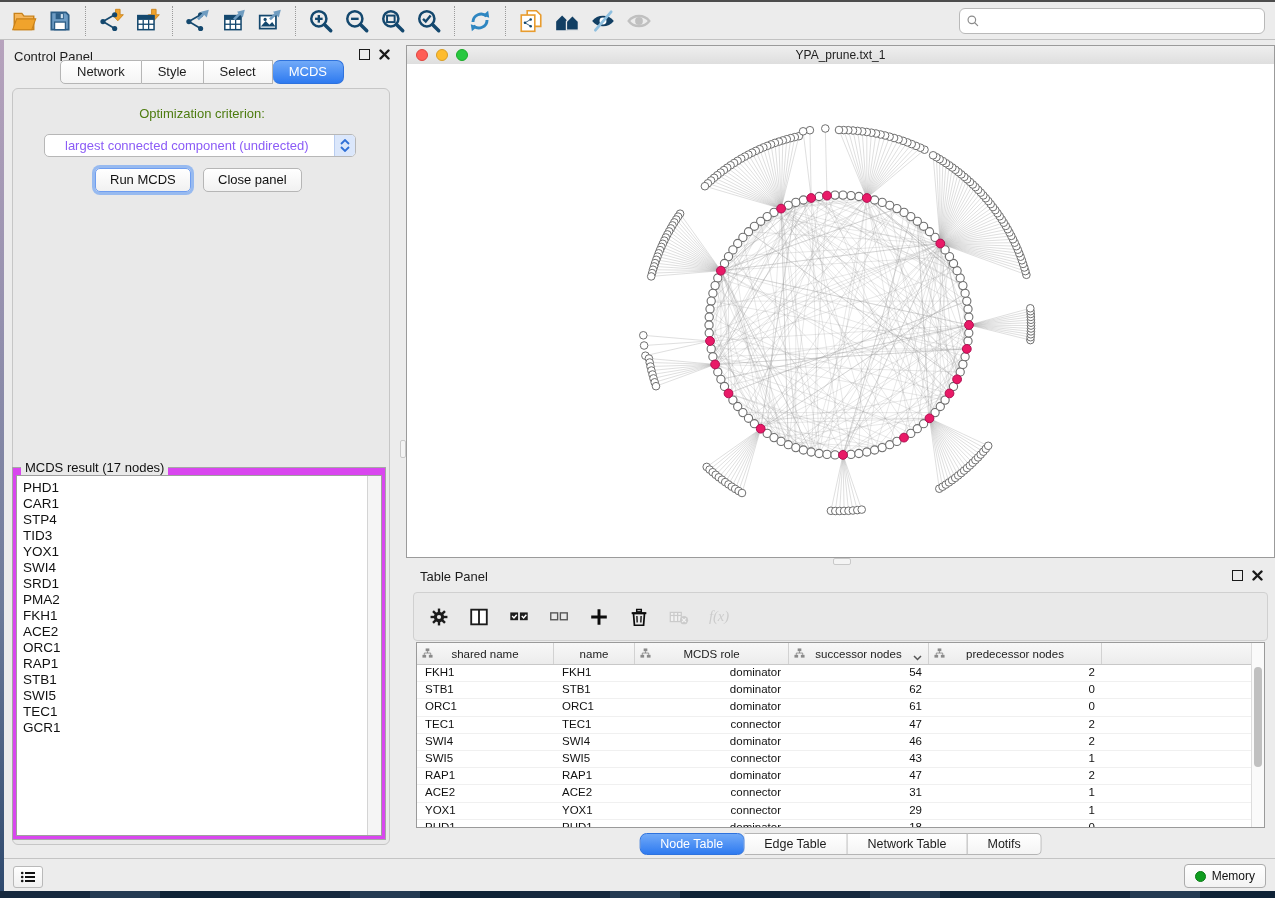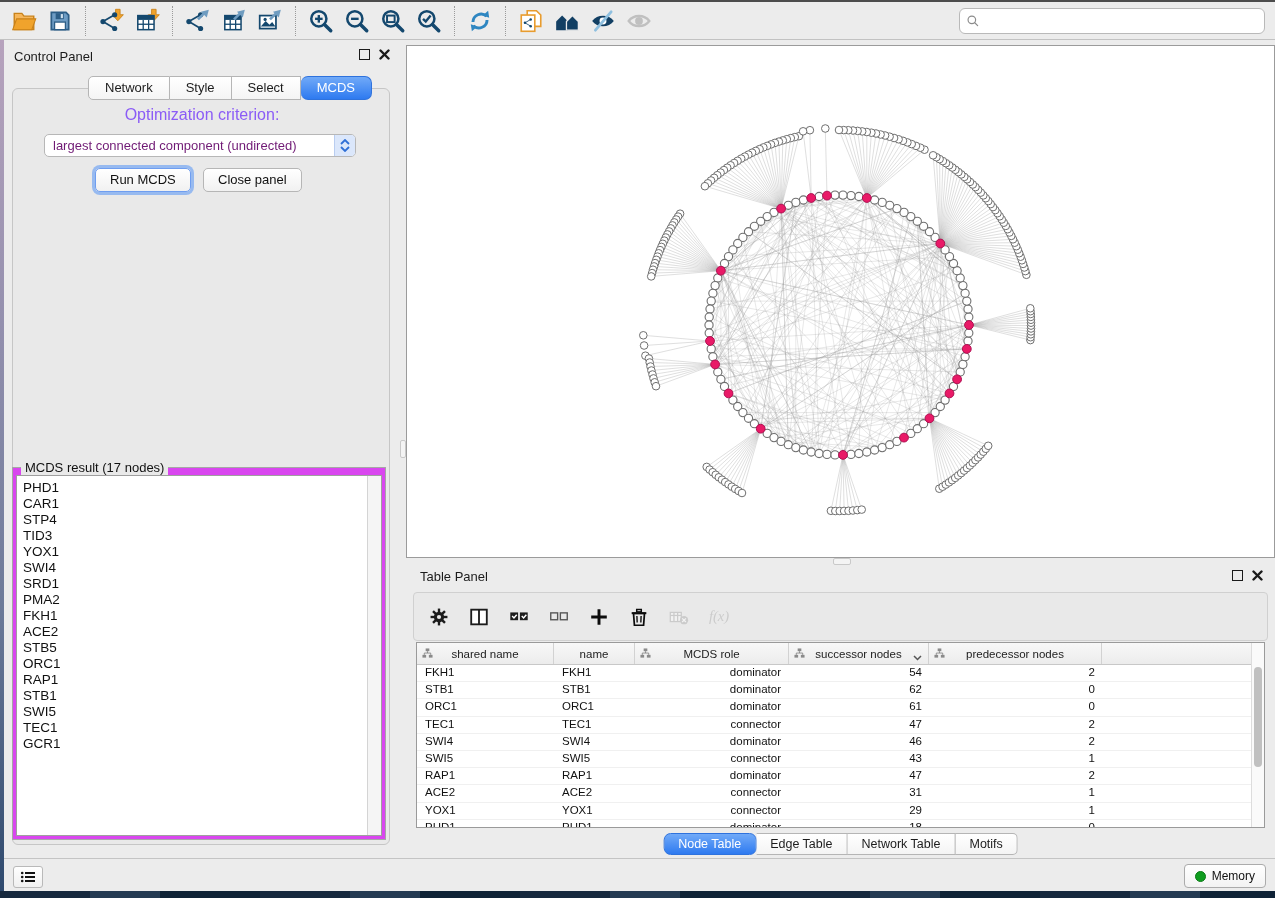--- a/index.html
+++ b/index.html
@@ -33,27 +33,27 @@
   .cp-title{left:10px;top:9px;}
   .panel-icons{display:flex;align-items:center;gap:9px;}
   .cp-icons{right:10px;top:9px;}
   .float-glyph{width:9px;height:9px;border:1.5px solid #1a1a1a;display:inline-block;}
   .seg-bar{display:flex;}
   .seg{padding:4px 16px;font-size:13px;color:#1c1c1c;background:linear-gradient(#ffffff,#f4f4f4);
        border:1px solid #b5b5b5;border-left:none;line-height:14px;white-space:nowrap;}
   .seg:first-child{border-left:1px solid #b5b5b5;border-radius:5px 0 0 5px;}
   .seg:last-child{border-radius:0 5px 5px 0;}
   .seg.sel{background:linear-gradient(#71aaf8,#2e7af0);color:#fff;border-color:#2e72dd;border-radius:7px;}
-  .cp-tabs{left:50%;transform:translateX(-50%);top:36px;z-index:3;margin-left:28px;}
+  .cp-tabs{left:50%;transform:translateX(-50%);top:20px;z-index:3;}
   .cp-content{left:8px;top:48px;width:378px;height:757px;background:#e9e9e9;
       border:1px solid #c6c6c6;border-radius:6px;box-sizing:border-box;}
-  .opt-label{left:0;top:66px;width:100%;text-align:center;font-size:16px;color:#8b5cf6;}
+  .opt-label{left:0;top:66px;width:100%;text-align:center;font-size:13px;color:#4d7c0f;}
   .dropdown{left:40px;top:94px;width:312px;height:23px;background:#fff;border:1px solid #b7b7b7;
       border-radius:5px;display:flex;align-items:center;box-sizing:border-box;overflow:hidden;}
-  .dropdown .val{flex:1;font-size:13px;color:#701a75;padding-left:8px;white-space:nowrap;}
+  .dropdown .val{flex:1;font-size:13px;color:#8b5cf6;padding-left:20px;white-space:nowrap;}
   .dd-step{width:20px;height:100%;background:#dbe7fb;border-left:1px solid #b9cdf0;
       display:flex;flex-direction:column;align-items:center;justify-content:center;gap:1px;}
   .btn{background:linear-gradient(#ffffff,#f1f1f1);border:1px solid #b6b6b6;border-radius:5px;
        font-size:13px;color:#111;padding:3px 14px;font-family:inherit;line-height:16px;}
   .btn-run{left:91px;top:128px;box-shadow:0 0 0 3px rgba(84,147,245,.55);border-color:#6f9ef0;}
   .btn-close{left:199px;top:128px;}
   .groupbox{left:8px;top:427px;width:372px;height:371px;border:1px solid #a6a6a6;background:#d946ef;}
   .gb-title{position:absolute;left:8px;top:-8px;background:#e9e9e9;padding:0 4px;font-size:13px;color:#111;}
   .gb-list{position:absolute;left:3px;top:7px;right:3px;bottom:3px;background:#fff;
       border:1px solid #9f9f9f;overflow:hidden;}
@@ -96,21 +96,21 @@
   .t-hcell .sort{position:absolute;right:6px;top:8px;}
   .t-row{display:flex;height:16.2px;border-bottom:1px solid #f0f0f0;}
   .t-cell{font-size:11.5px;color:#111;box-sizing:border-box;padding:1px 8px 0 8px;
       white-space:nowrap;overflow:hidden;}
   .num{text-align:right;padding-right:7px;}
   .col-0{width:137px;} .col-1{width:81px;} .col-2{width:154px;text-align:right;} .col-3{width:140px;}
   .col-4{width:173px;} .col-5{flex:1;border-right:none;}
   .t-scroll{position:absolute;right:0;top:0;bottom:0;width:12px;background:#fafafa;border-left:1px solid #ddd;}
   .t-thumb{position:absolute;left:1.5px;top:24px;width:8px;height:100px;background:#c0c0c0;border-radius:4px;}
   .tp-tabs{left:50%;transform:translateX(-50%);top:268px;}
-  .tp-tabs .seg{padding:3px 14px;font-size:12.5px;text-align:center;}
+  .tp-tabs .seg{padding:3px 20px;font-size:12.5px;text-align:center;}
   
   .statusbar{left:4px;top:858px;width:1271px;height:33px;background:#ececec;border-top:1px solid #c4c4c4;}
   .sb-list-btn{position:absolute;left:9px;top:7px;width:28px;height:20px;background:linear-gradient(#fff,#f0f0f0);
       border:1px solid #b9b9b9;border-radius:3px;display:flex;align-items:center;justify-content:center;}
   .memory-btn{position:absolute;right:9px;top:5px;height:22px;background:linear-gradient(#fff,#f3f3f3);
       border:1px solid #ababab;border-radius:4px;display:flex;align-items:center;gap:6px;
       padding:0 10px;font-size:12px;color:#111;}
   .mem-dot{width:9px;height:9px;border-radius:50%;background:#0f9d1f;border:1px solid #0a7a16;}
 </style>
 </head>
@@ -347,38 +347,43 @@
             <div class="list-item">PHD1</div>
             <div class="list-item">CAR1</div>
             <div class="list-item">STP4</div>
             <div class="list-item">TID3</div>
             <div class="list-item">YOX1</div>
             <div class="list-item">SWI4</div>
             <div class="list-item">SRD1</div>
             <div class="list-item">PMA2</div>
             <div class="list-item">FKH1</div>
             <div class="list-item">ACE2</div>
-            <div class="list-item">STB5</div>
             <div class="list-item">ORC1</div>
             <div class="list-item">RAP1</div>
             <div class="list-item">STB1</div>
             <div class="list-item">SWI5</div>
             <div class="list-item">TEC1</div>
             <div class="list-item">GCR1</div>
           </div>
         <div class="gb-scroll"></div>
       </div>
     </div>
   </div>
 
   <div class="abs v-divider">
     <div class="v-grab"></div>
   </div>
 
   <div class="abs net-frame">
+    <div class="net-titlebar">
+      <span class="tl tl-red"></span>
+      <span class="tl tl-yellow"></span>
+      <span class="tl tl-green"></span>
+      <div class="net-title">YPA_prune.txt_1</div>
+    </div>
     <div class="net-canvas">
       <svg id="net-svg" width="867" height="493" viewBox="0 0 867 493">
           <g>
             <line x1="374.1" y1="144.6" x2="561.0" y2="245.0" stroke="#8f8f8f" stroke-width="0.55" stroke-opacity="0.38"></line>
             <line x1="374.1" y1="144.6" x2="381.3" y2="380.7" stroke="#8f8f8f" stroke-width="0.55" stroke-opacity="0.38"></line>
             <line x1="374.1" y1="144.6" x2="467.6" y2="136.0" stroke="#8f8f8f" stroke-width="0.55" stroke-opacity="0.38"></line>
             <line x1="374.1" y1="144.6" x2="313.9" y2="206.7" stroke="#8f8f8f" stroke-width="0.55" stroke-opacity="0.38"></line>
             <line x1="374.1" y1="144.6" x2="444.0" y2="131.6" stroke="#8f8f8f" stroke-width="0.55" stroke-opacity="0.38"></line>
             <line x1="374.1" y1="144.6" x2="489.9" y2="377.4" stroke="#8f8f8f" stroke-width="0.55" stroke-opacity="0.38"></line>
             <line x1="374.1" y1="144.6" x2="550.1" y2="206.7" stroke="#8f8f8f" stroke-width="0.55" stroke-opacity="0.38"></line>

